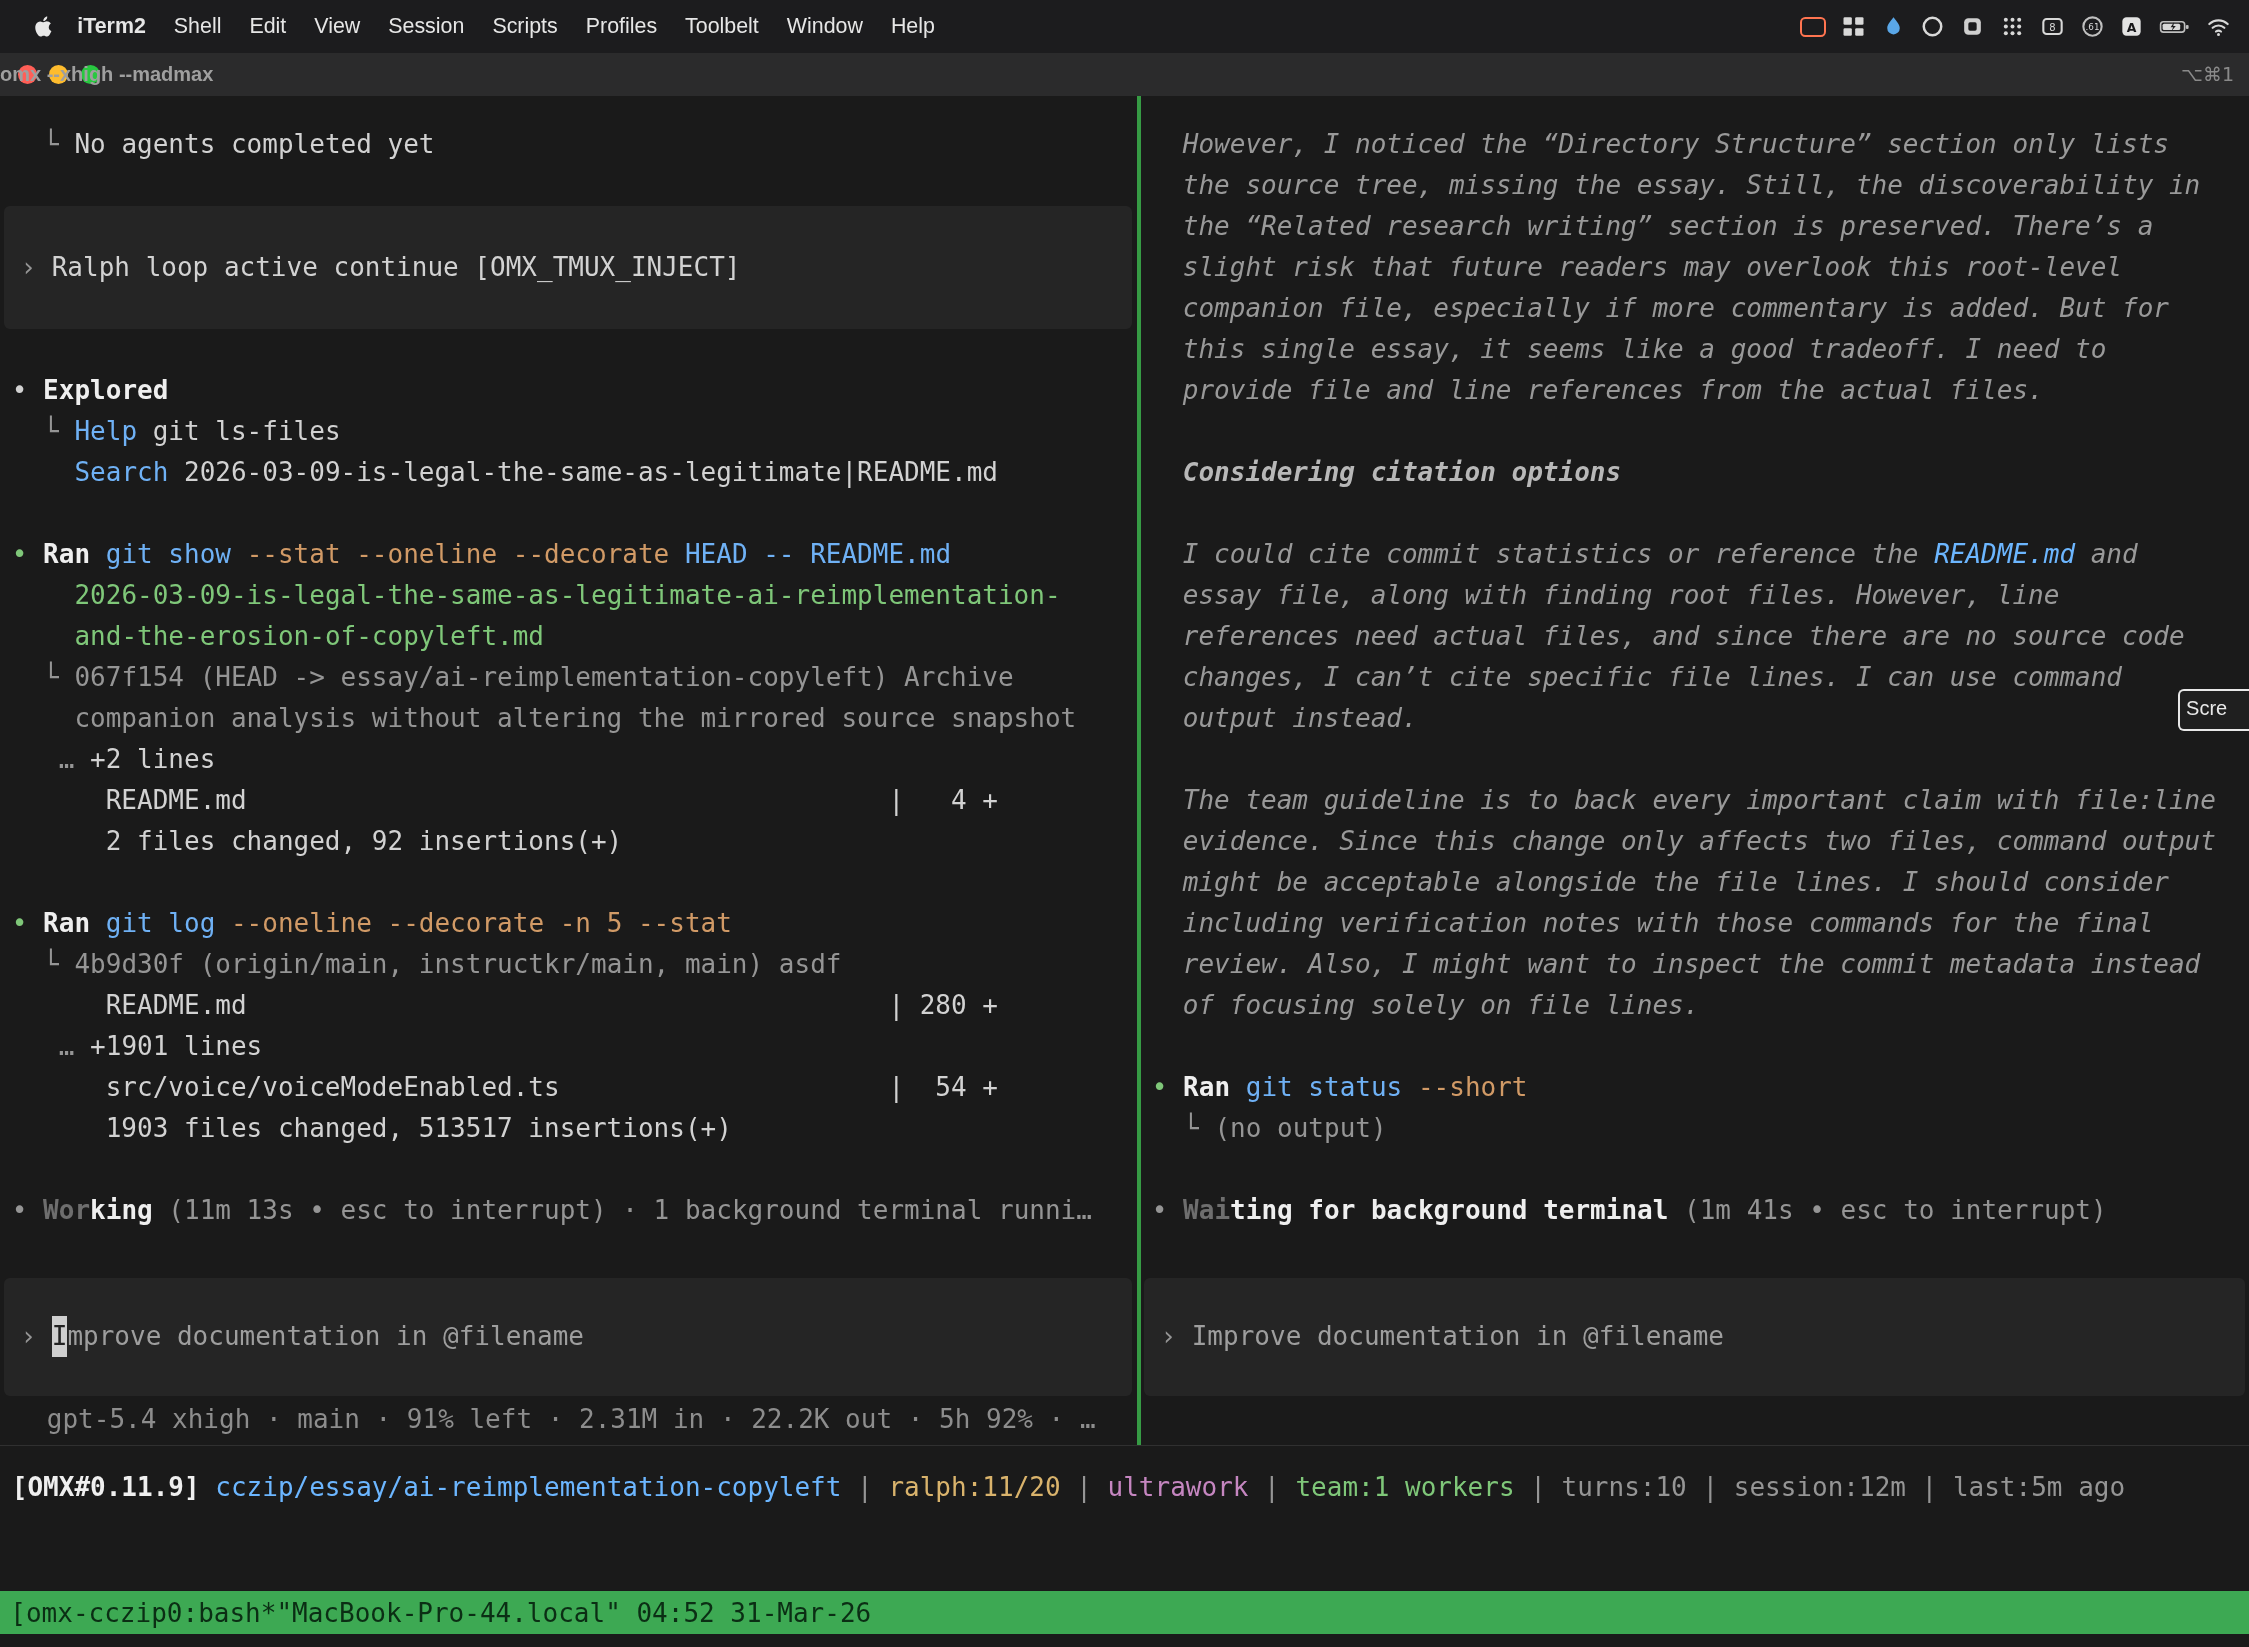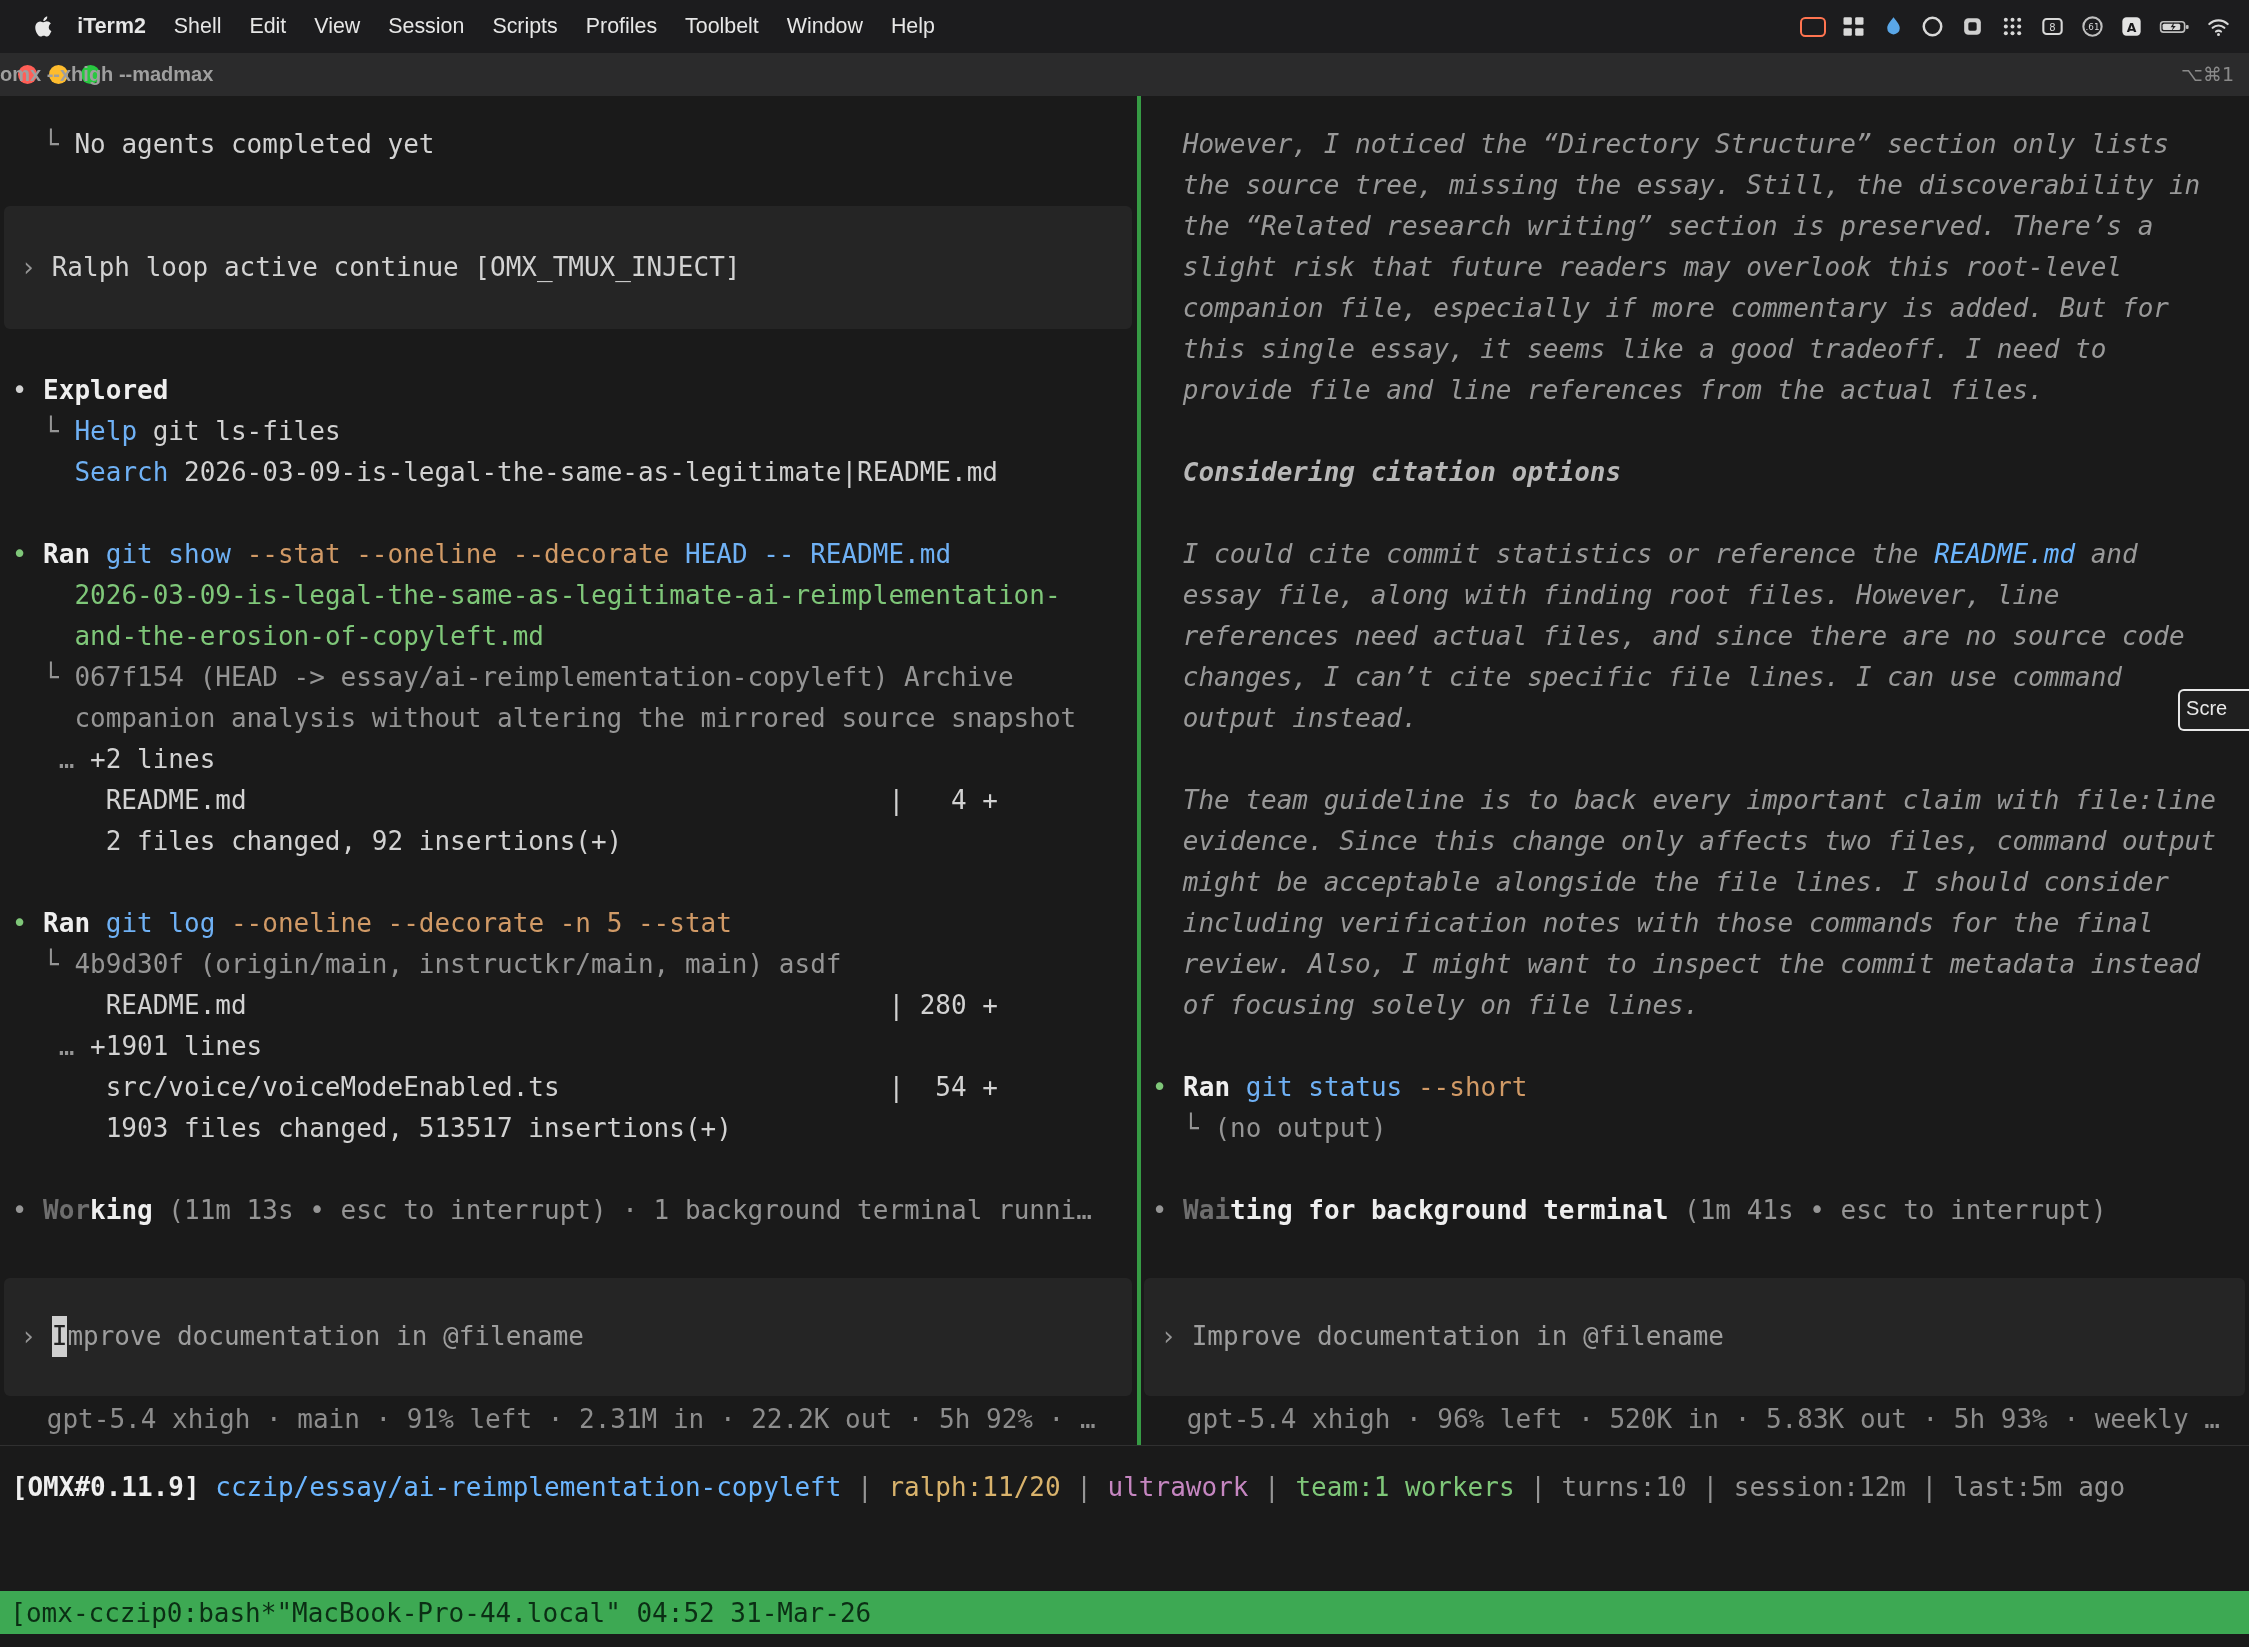--- a/index.html
+++ b/index.html
@@ -242,21 +242,20 @@
         <div class="tline think"><span class="c-th">review. Also, I might want to inspect the commit metadata instead</span></div>
         <div class="tline think"><span class="c-th">of focusing solely on file lines.</span></div>
         <div class="gap"></div>
         <div class="tline"><span class="c-green">• </span><span class="c-b">Ran</span><span class="c-fg"> </span><span class="c-blue">git status</span><span class="c-fg"> </span><span class="c-orange">--short</span></div>
         <div class="tline"><span class="c-dim">  └ </span><span class="c-dim">(no output)</span></div>
         <div class="gap"></div>
         <div class="tline"><span class="c-dim">• </span><span class="c-bdim">Wai</span><span class="c-b">ting for background terminal</span><span class="c-dim"> (1m 41s • esc to interrupt)</span></div>
         <div class="g64"></div>
         <div class="inputbox"><span class="c-dim">› </span><span class="c-input">Improve documentation in @filename</span></div>
         <div class="g4"></div>
-        <div class="statusline">gpt-5.4 xhigh · 96% left · 520K in · 5.83K out · 5h 93% · weekly …</div>
       </div>
   </div>
 
   <div class="tooltip">Scre</div>
 
   <div class="omxline" id="omx-line"><span class="c-b">[OMX#0.11.9] </span><span class="c-cyan">cczip/essay/ai-reimplementation-copyleft</span><span class="c-dim"> | </span><span class="c-yellow">ralph:11/20</span><span class="c-dim"> | </span><span class="c-magenta">ultrawork</span><span class="c-dim"> | </span><span class="c-green">team:1 workers</span><span class="c-dim"> | </span><span class="c-dim">turns:10</span><span class="c-dim"> | </span><span class="c-dim">session:12m</span><span class="c-dim"> | </span><span class="c-dim">last:5m ago</span></div>
 
   <div class="tmuxbar">
     <span>[omx-cczip0:bash*</span>
     <span>"MacBook-Pro-44.local" 04:52 31-Mar-26</span>

